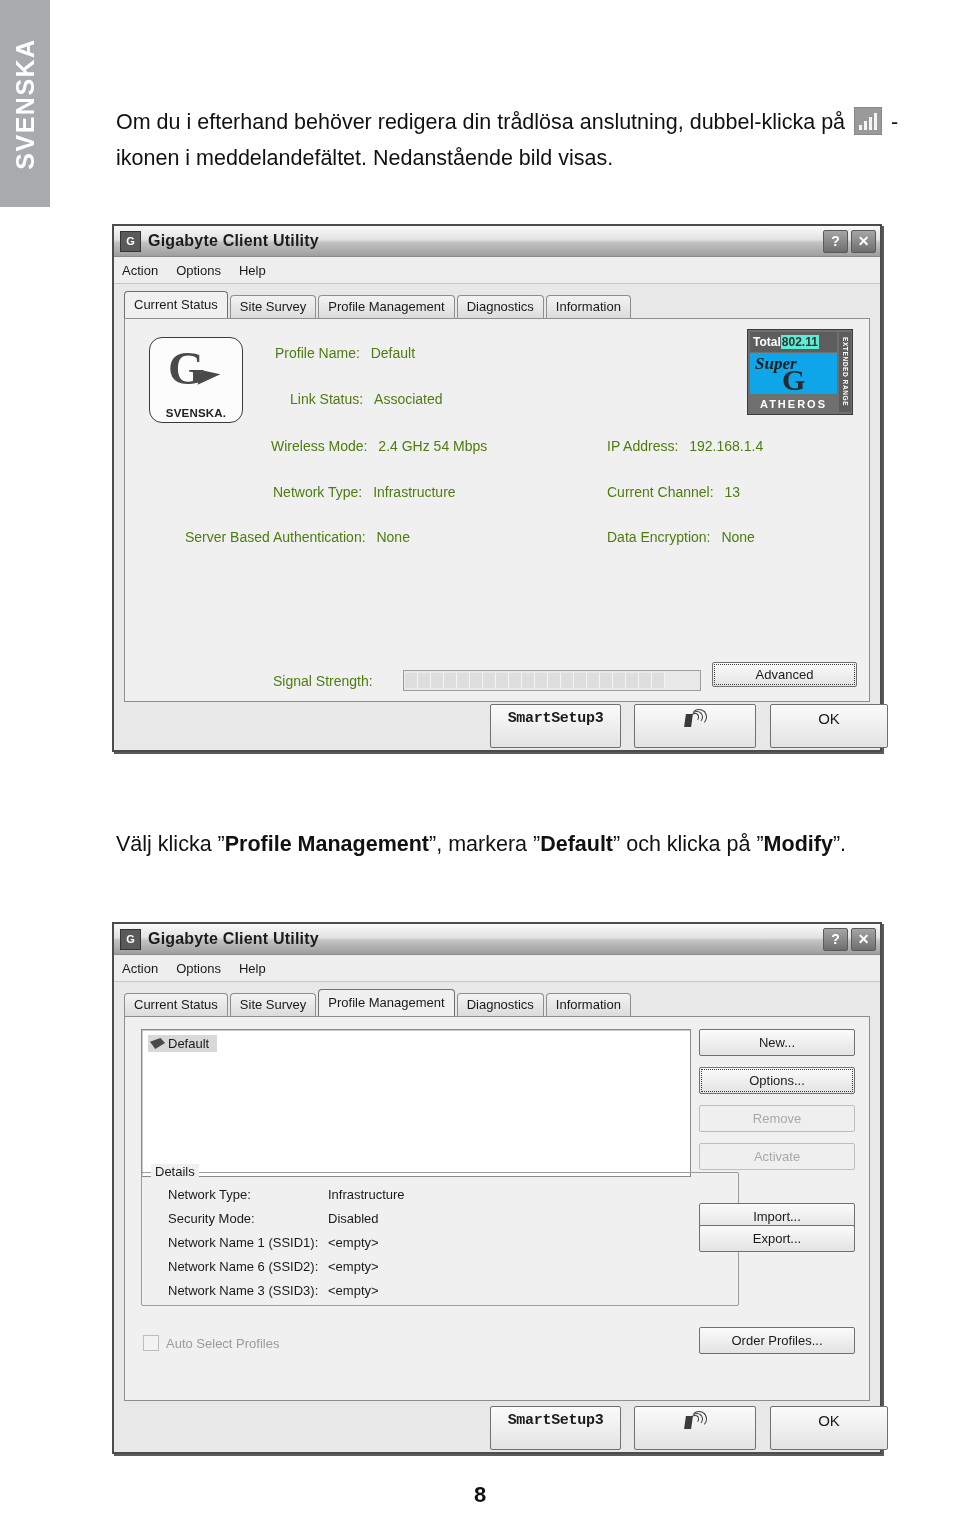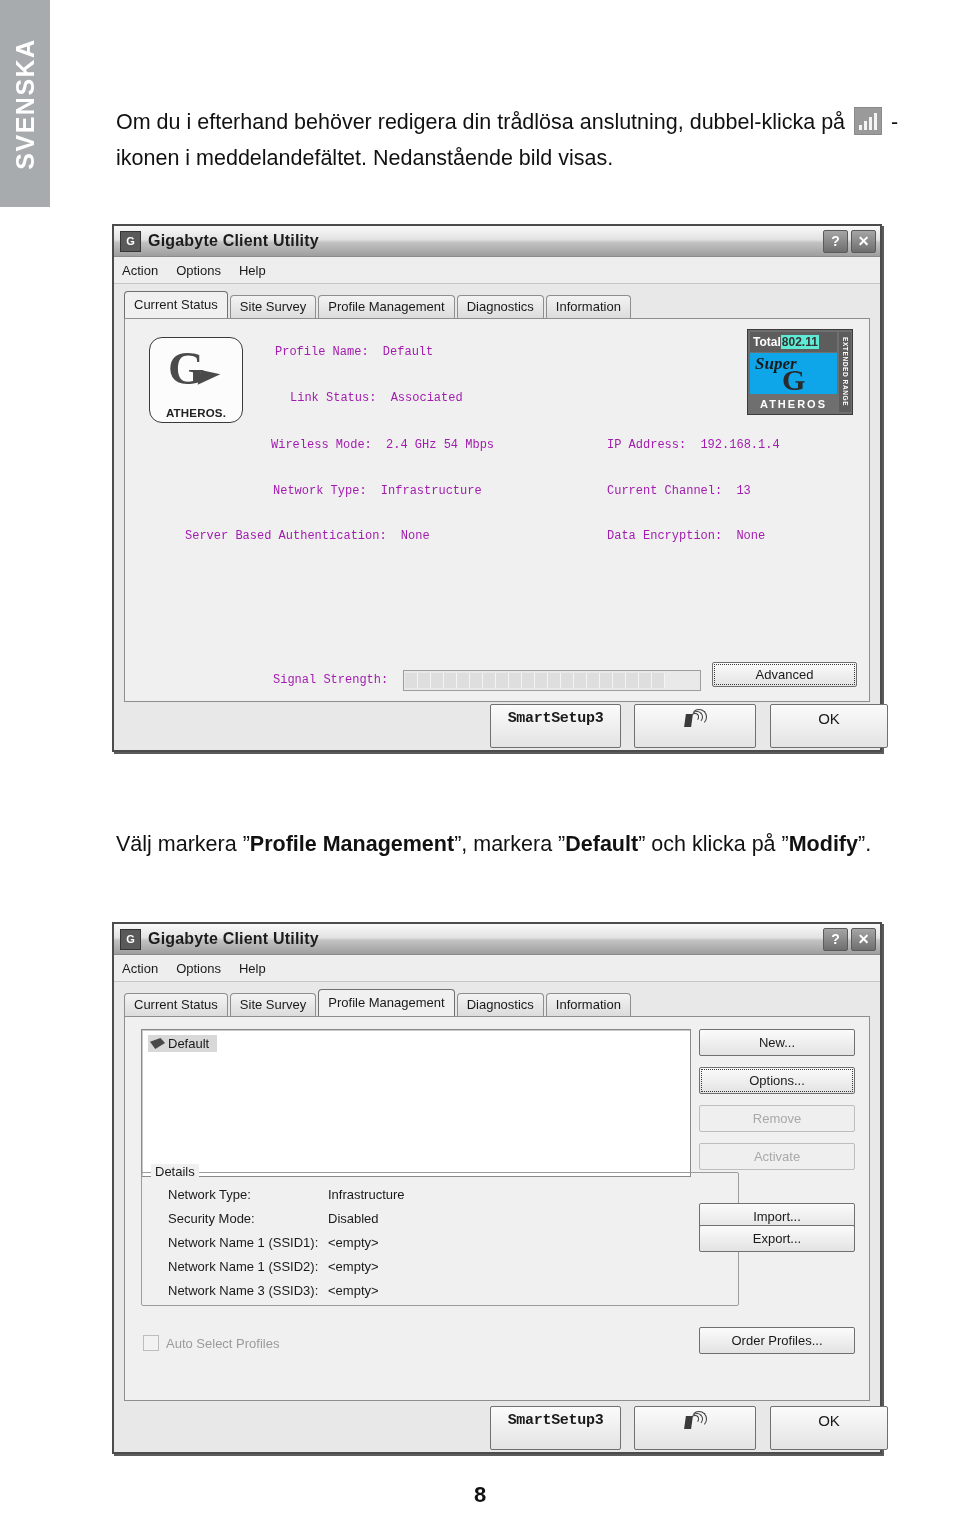--- a/index.html
+++ b/index.html
@@ -153,21 +153,21 @@
     position:absolute;left:2px;bottom:2px;right:15px;height:16px;
     color:#fff;font-size:11px;font-weight:bold;letter-spacing:2px;
     line-height:16px;text-align:center;
   }
   .athoros-logo .a-side{
     position:absolute;right:1px;top:2px;bottom:2px;width:12px;background:#5d5d5d;
     color:#fff;font-size:6.5px;font-weight:bold;letter-spacing:.6px;
     writing-mode:vertical-rl;text-align:center;line-height:12px;
   }
 
-  .fld{position:absolute;font-size:12px;color:#a21caf;white-space:nowrap;font-family:Liberation Mono, monospace;}
+  .fld{position:absolute;font-size:14px;color:#4d7c0f;white-space:nowrap;}
   .fld .lbl{display:inline-block;text-align:right;}
   .fld .val{display:inline-block;margin-left:7px;}
 
   .signal-track{
     position:absolute;left:278px;top:351px;width:295px;height:19px;
     background:#e9e9e9;border:1px solid #9d9d9d;
     display:flex;align-items:center;padding-left:1px;
   }
   .signal-track i{
     display:block;width:12px;height:15px;background:#dedede;
@@ -281,21 +281,21 @@
     <div class="tab">Profile Management</div>
     <div class="tab">Diagnostics</div>
     <div class="tab">Information</div>
   </div>
 
   <div class="tabpanel" id="panel-current">
 
     <div class="gigabyte-logo">
       <span class="g-mark">G</span>
       <span class="g-arrow"></span>
-      <span class="g-word">ATHEROS.</span>
+      <span class="g-word">SVENSKA.</span>
     </div>
 
     <div class="athoros-logo">
       <div class="a-top">
         <span>Total</span><em>802.11</em>
       </div>
       <div class="a-mid">
         <span class="a-super">Super</span>
         <span class="a-g">G</span>
       </div>
@@ -374,21 +374,21 @@
     <div class="btn footer-btn btn-wifi">
       <span class="wifi-glyph">
         <span class="dev"></span><span class="arc a1"></span><span class="arc a2"></span><span class="arc a3"></span>
       </span>
     </div>
     <div class="btn footer-btn btn-ok">OK</div>
   </div>
 </div>
 
 <div class="para" id="para-mid">
-  <span>Välj markera </span>”<b>Profile Management</b>”<span>, markera </span>”<b>Default</b>”<span> och klicka på </span>”<b>Modify</b>”<span>.</span>
+  <span>Välj klicka </span>”<b>Profile Management</b>”<span>, markera </span>”<b>Default</b>”<span> och klicka på </span>”<b>Modify</b>”<span>.</span>
 </div>
 
 <div class="win" id="win-profile">
 
   <div class="titlebar">
     <div class="app-icon">G</div>
     <div class="title-text">Gigabyte Client Utility</div>
     <div class="cap-btn">?</div>
     <div class="cap-btn">✕</div>
   </div>
@@ -420,21 +420,21 @@
       <div class="detail-row" style="left:26px;top:14px;">
         <span class="d-lbl">Network Type:</span><span class="d-val">Infrastructure</span>
       </div>
       <div class="detail-row" style="left:26px;top:38px;">
         <span class="d-lbl">Security Mode:</span><span class="d-val">Disabled</span>
       </div>
       <div class="detail-row" style="left:26px;top:62px;">
         <span class="d-lbl">Network Name 1 (SSID1):</span><span class="d-val">&lt;empty&gt;</span>
       </div>
       <div class="detail-row" style="left:26px;top:86px;">
-        <span class="d-lbl">Network Name 1 (SSID2):</span><span class="d-val">&lt;empty&gt;</span>
+        <span class="d-lbl">Network Name 6 (SSID2):</span><span class="d-val">&lt;empty&gt;</span>
       </div>
       <div class="detail-row" style="left:26px;top:110px;">
         <span class="d-lbl">Network Name 3 (SSID3):</span><span class="d-val">&lt;empty&gt;</span>
       </div>
     </div>
 
     <div class="checkrow">
       <span class="box"></span>
       <span>Auto Select Profiles</span>
     </div>

